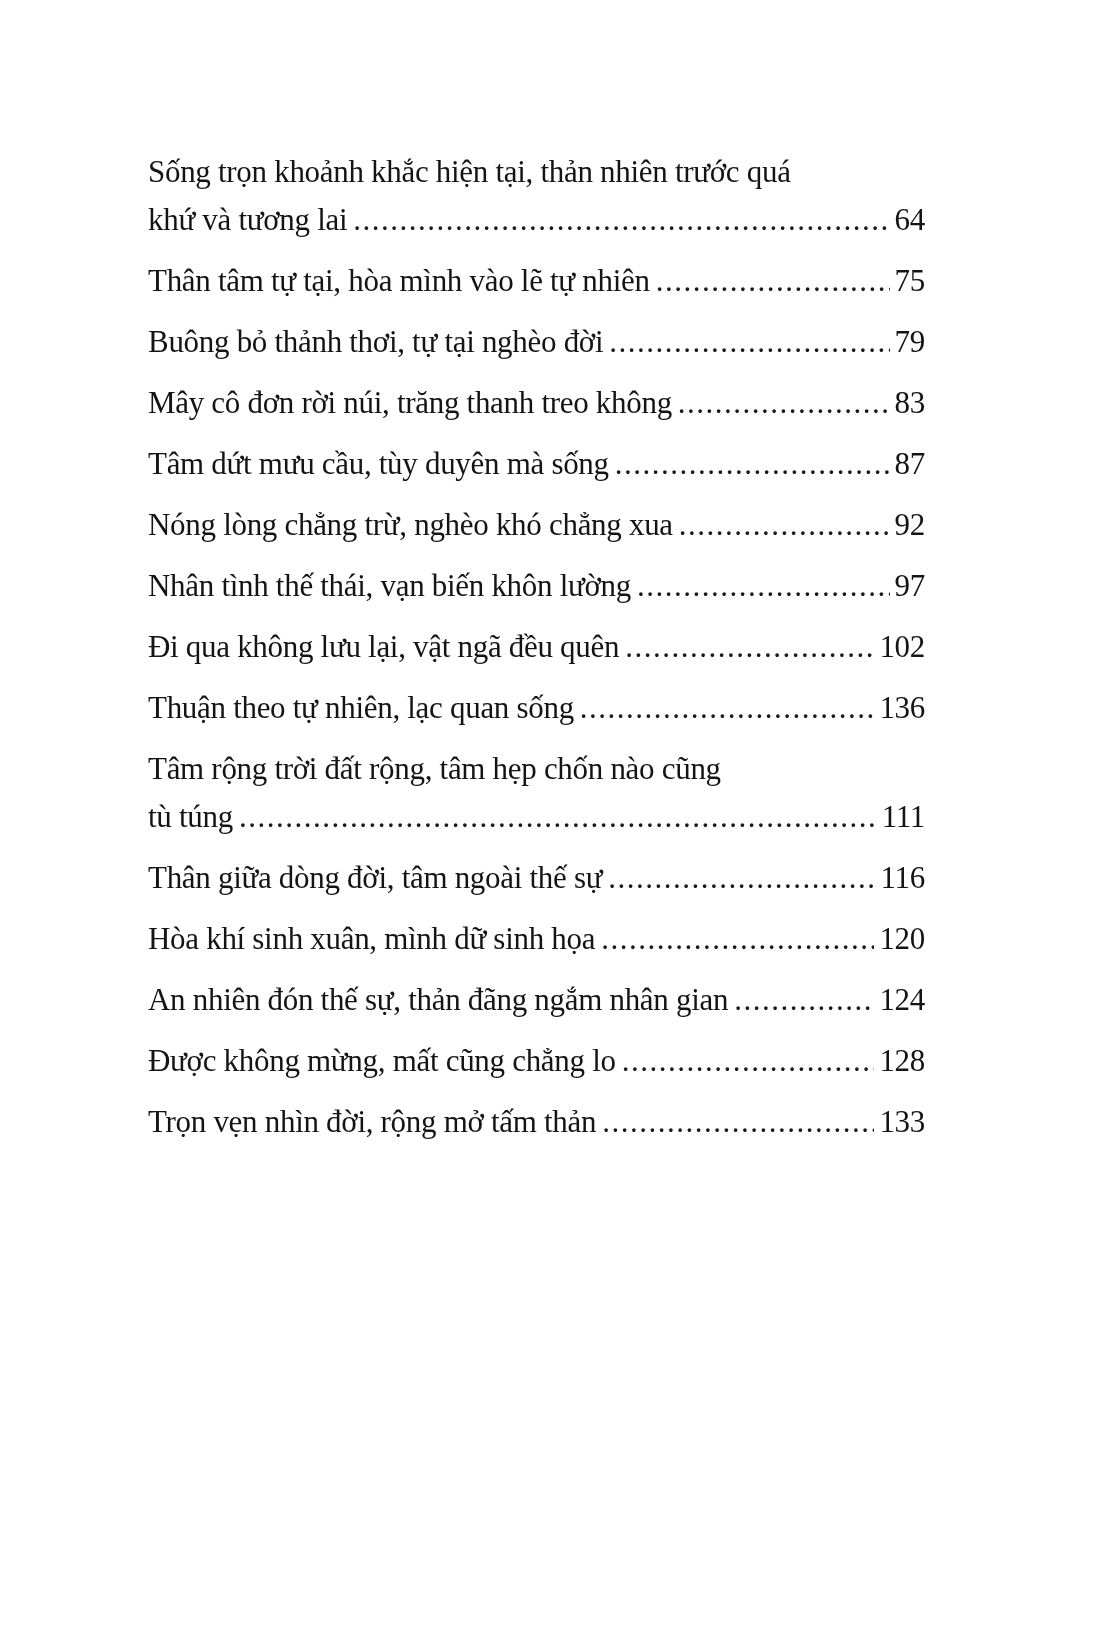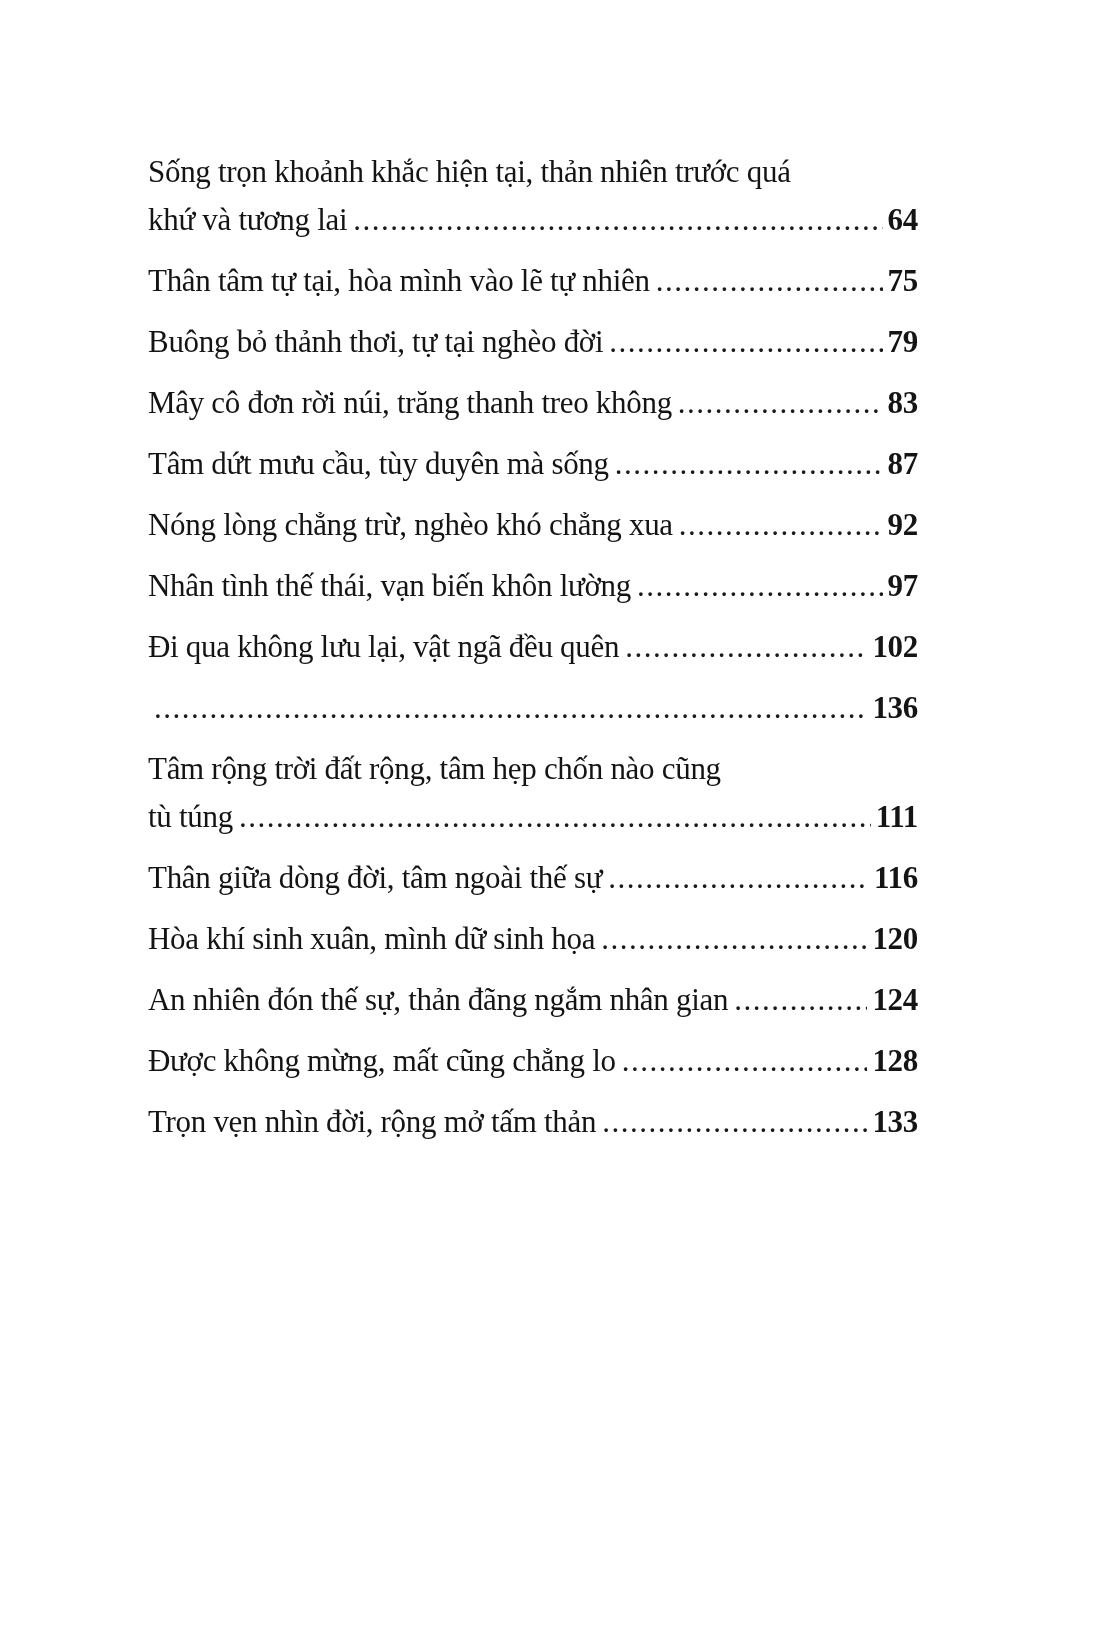--- a/index.html
+++ b/index.html
@@ -12,21 +12,21 @@
     height: 1646px;
     position: relative;
     font-family: "Liberation Serif", "DejaVu Serif", serif;
     color: #141414;
     overflow: hidden;
   }
   .page {
     position: absolute;
     top: 148px;
     left: 148px;
-    right: 201px;
+    right: 194px;
   }
   .entry {
     margin-bottom: 13px;
   }
   .line1 {
     font-size: 31px;
     line-height: 48px;
     letter-spacing: -0.3px;
     white-space: nowrap;
   }
@@ -51,21 +51,20 @@
   .leader::after {
     content: "..........................................................................................................................................................................";
     letter-spacing: 1.5px;
     font-size: 31px;
     color: #1a1a1a;
   }
   .page-num {
     flex: 0 0 auto;
     text-align: right;
     letter-spacing: -0.3px;
-    font-weight: bold;
   }
 </style>
 </head>
 <body>
 
 <main class="page">
   <div id="toc-list">
       <div class="entry">
         <div class="line1">Sống trọn khoảnh khắc hiện tại, thản nhiên trước quá</div>
         <div class="row">
@@ -118,20 +117,21 @@
       </div>
       <div class="entry">
         <div class="row">
           <span class="title">Đi qua không lưu lại, vật ngã đều quên</span>
           <span class="leader"></span>
           <span class="page-num">102</span>
         </div>
       </div>
       <div class="entry">
         <div class="row">
+          <span class="title">Thuận theo tự nhiên, lạc quan sống</span>
           <span class="leader"></span>
           <span class="page-num">136</span>
         </div>
       </div>
       <div class="entry">
         <div class="line1">Tâm rộng trời đất rộng, tâm hẹp chốn nào cũng</div>
         <div class="row">
           <span class="title">tù túng</span>
           <span class="leader"></span>
           <span class="page-num">111</span>

